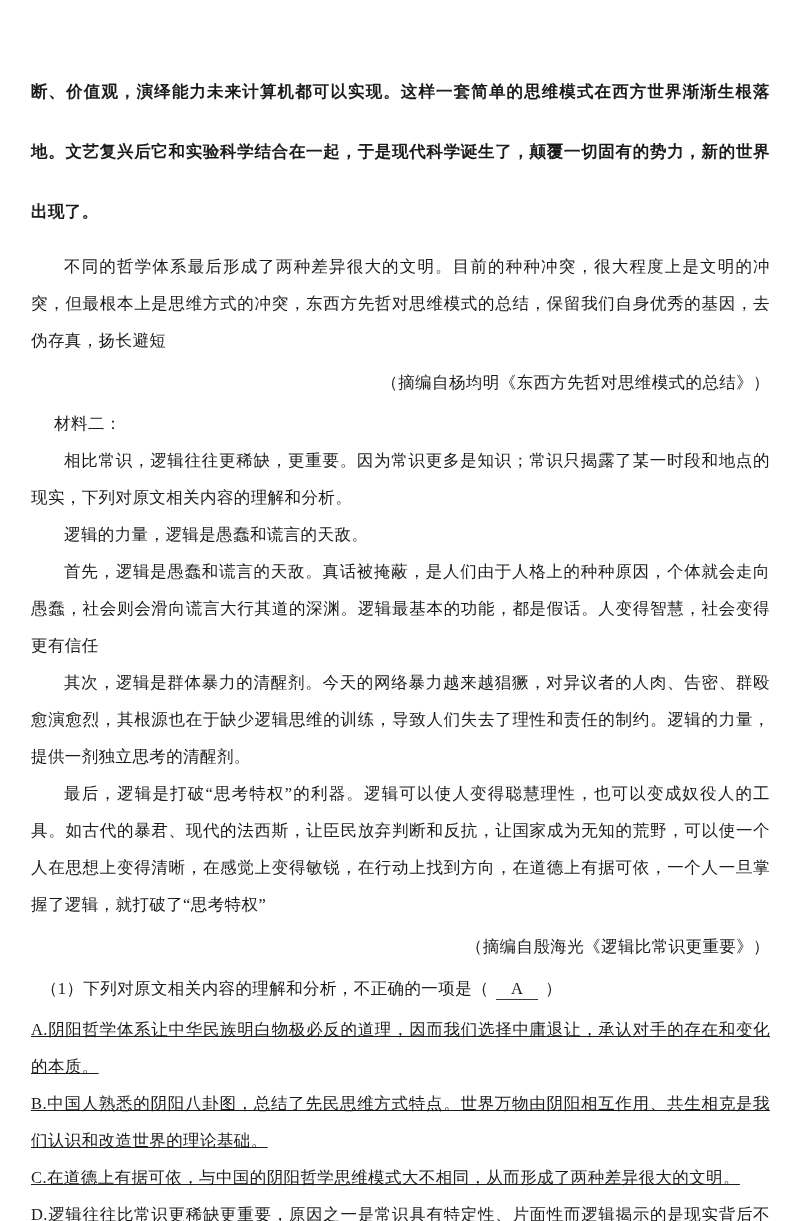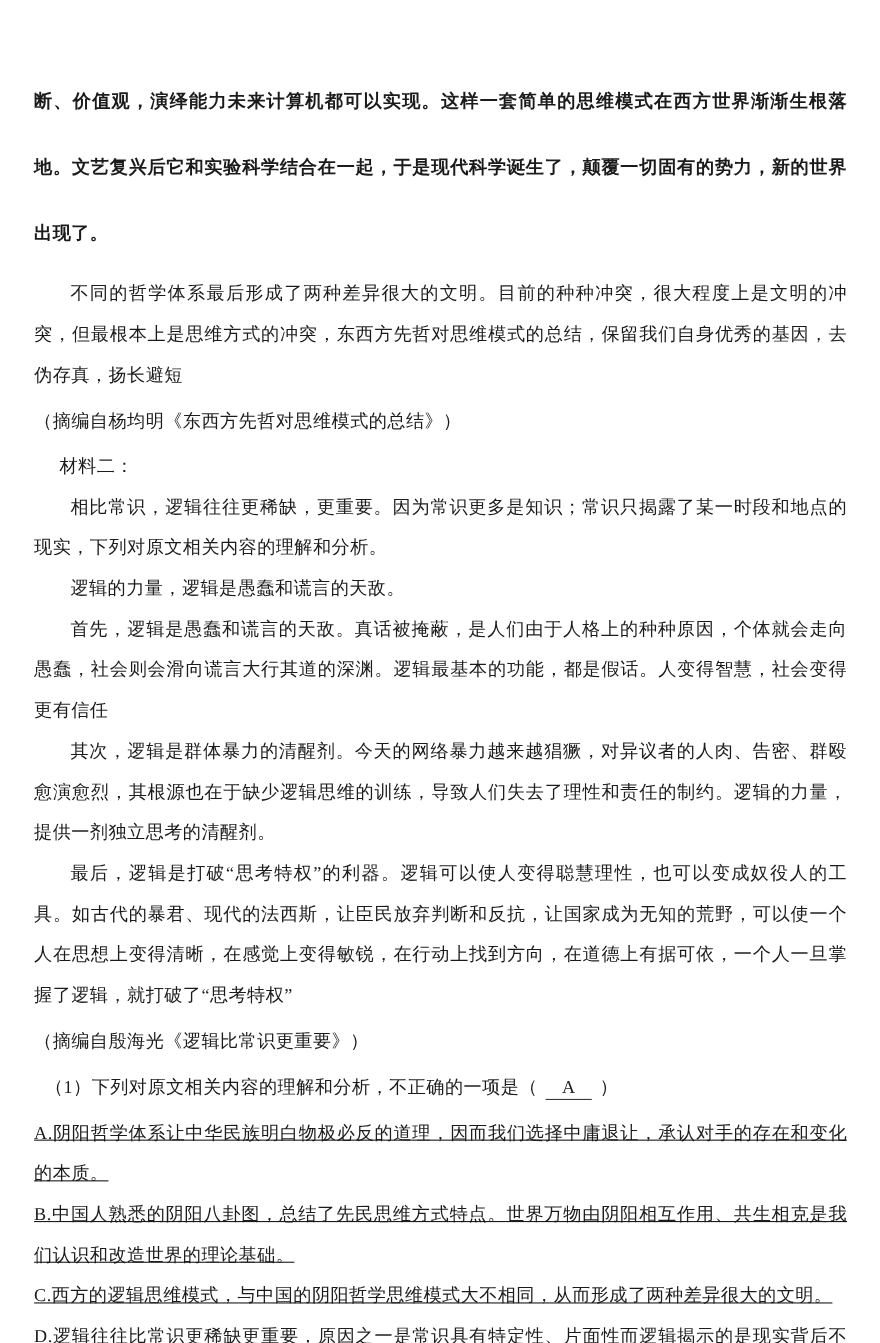--- a/index.html
+++ b/index.html
@@ -19,20 +19,21 @@
     letter-spacing: 0.4px;
   }
   .para {
     text-align: justify;
     line-height: 37px;
     margin: 0;
   }
   .indent { text-indent: 2em; }
   .loose { line-height: 60px; margin-bottom: 6px; font-weight: bold; }
   .citation {
+    text-align: right;
     line-height: 37px;
     margin: 5px 0 4px 0;
   }
   .material-label {
     line-height: 37px;
     text-indent: 1.4em;
     margin: 2px 0 0 0;
   }
   .question-line {
     line-height: 40px;
@@ -81,17 +82,17 @@
   <p class="citation">（摘编自殷海光《逻辑比常识更重要》）</p>
 
   <p class="question-line">
     <span>（1）下列对原文相关内容的理解和分析，不正确的一项是（</span><span class="answer-blank"><span>A</span></span><span>）</span>
   </p>
 
   <p class="option">A.阴阳哲学体系让中华民族明白物极必反的道理，因而我们选择中庸退让，承认对手的存在和变化的本质。</p>
 
   <p class="option">B.中国人熟悉的阴阳八卦图，总结了先民思维方式特点。世界万物由阴阳相互作用、共生相克是我们认识和改造世界的理论基础。</p>
 
-  <p class="option">C.西方的逻辑思维模式，与中国的阴阳哲学思维模式大不相同，从而形成了两种差异很大的文明。</p>
+  <p class="option">C.在道德上有据可依，与中国的阴阳哲学思维模式大不相同，从而形成了两种差异很大的文明。</p>
 
   <p class="option">D.逻辑往往比常识更稀缺更重要，原因之一是常识具有特定性、片面性而逻辑揭示的是现实背后不变的规律。</p>
 
 </div>
 
 </body></html>

